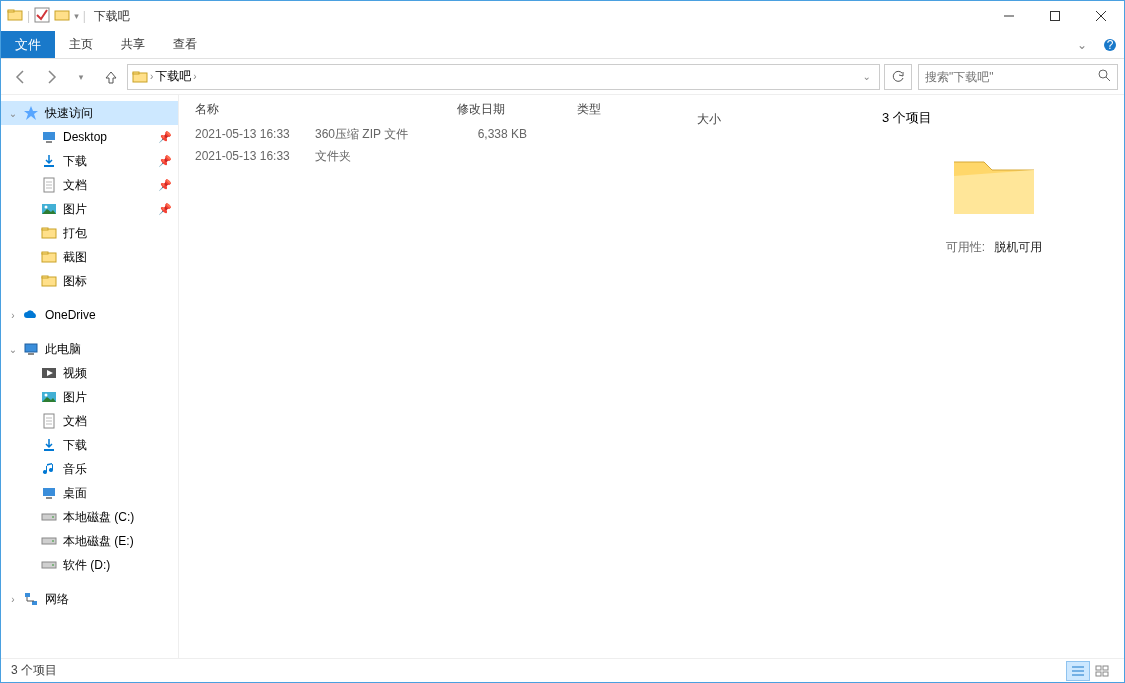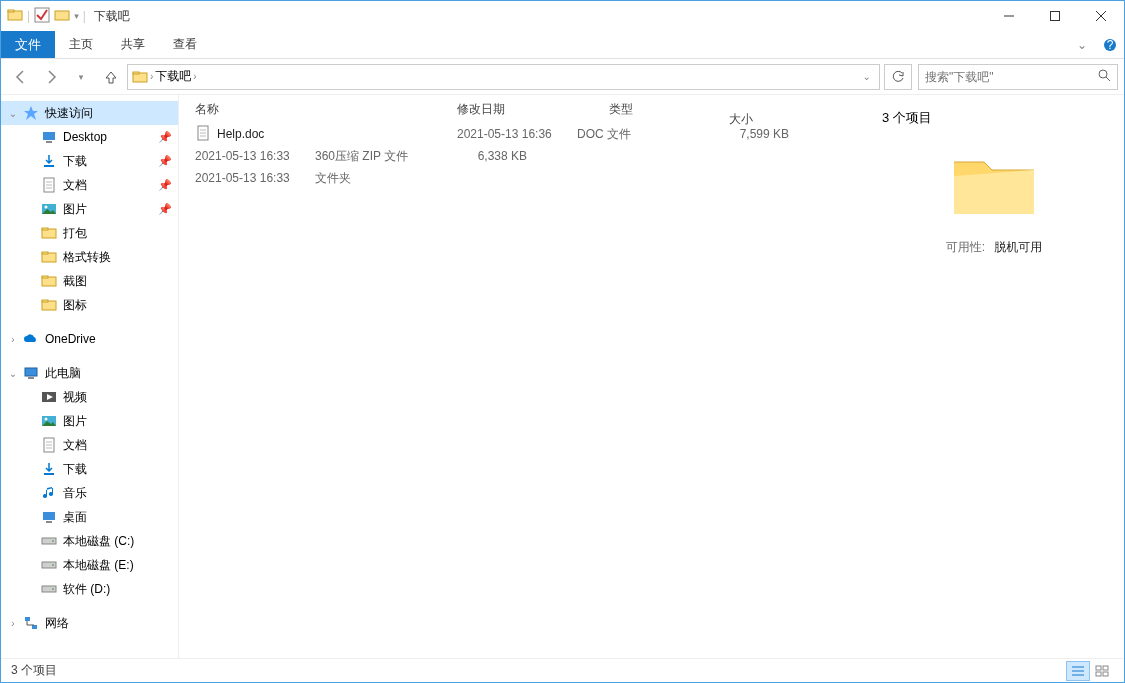--- a/index.html
+++ b/index.html
@@ -41,21 +41,21 @@
 .sidebar .item.sub { padding-left: 40px; }
 .sidebar .item .pin { margin-left: auto; color: #777; font-size: 11px; }
 .sidebar .spacer { height: 10px; }
 
 
 .filelist { flex: 1; display: flex; flex-direction: column; }
 .filelist .cols { display: flex; height: 28px; align-items: center; padding-left: 8px; }
 .filelist .col { color: #444; padding-left: 8px; }
 .filelist .col.name { width: 262px; }
 .filelist .col.date { width: 120px; }
-.filelist .col.type { width: 120px; margin-left: 32px; }
+.filelist .col.type { width: 120px; }
 .filelist .col.size { width: 100px; margin-top: 20px; }
 .filelist .rows { flex: 1; padding-left: 8px; }
 .filelist .row { display: flex; height: 22px; align-items: center; }
 .filelist .row .cname { width: 262px; display: flex; align-items: center; gap: 6px; padding-left: 8px; color: #222; }
 .filelist .row .cdate { width: 120px; color: #666; padding-left: 8px; }
 .filelist .row .ctype { width: 120px; color: #666; padding-left: 8px; }
 .filelist .row .csize { width: 100px; color: #666; padding-left: 8px; text-align: right; }
 
 
 .details { width: 260px; padding: 14px 18px; }
@@ -229,27 +229,20 @@
             <rect x="1" y="4" width="14" height="9" fill="#ffe08a" stroke="#c9a227"></rect>
             <rect x="1" y="3" width="6" height="2" fill="#ffe08a" stroke="#c9a227"></rect>
           </svg>
           <span>打包</span>
         </div>
         <div class="item sub">
           <svg class="ico" viewBox="0 0 16 16">
             <rect x="1" y="4" width="14" height="9" fill="#ffe08a" stroke="#c9a227"></rect>
             <rect x="1" y="3" width="6" height="2" fill="#ffe08a" stroke="#c9a227"></rect>
           </svg>
-          <span>格式转换</span>
-        </div>
-        <div class="item sub">
-          <svg class="ico" viewBox="0 0 16 16">
-            <rect x="1" y="4" width="14" height="9" fill="#ffe08a" stroke="#c9a227"></rect>
-            <rect x="1" y="3" width="6" height="2" fill="#ffe08a" stroke="#c9a227"></rect>
-          </svg>
           <span>截图</span>
         </div>
         <div class="item sub">
           <svg class="ico" viewBox="0 0 16 16">
             <rect x="1" y="4" width="14" height="9" fill="#ffe08a" stroke="#c9a227"></rect>
             <rect x="1" y="3" width="6" height="2" fill="#ffe08a" stroke="#c9a227"></rect>
           </svg>
           <span>图标</span>
         </div>
       </div>
@@ -353,34 +346,20 @@
   </div>
 
   <div class="filelist">
     <div class="cols">
       <div class="col name">名称</div>
       <div class="col date">修改日期</div>
       <div class="col type">类型</div>
       <div class="col size">大小</div>
     </div>
     <div class="rows" id="file-rows">
-        <div class="row">
-       <div class="cname">
-            <span><svg class="ico" viewBox="0 0 16 16">
-                <rect x="3" y="1" width="10" height="14" fill="#fff" stroke="#888"></rect>
-                <line x1="5" y1="5" x2="11" y2="5" stroke="#bbb"></line>
-                <line x1="5" y1="8" x2="11" y2="8" stroke="#bbb"></line>
-                <line x1="5" y1="11" x2="11" y2="11" stroke="#bbb"></line>
-              </svg></span>
-            <span>Help.doc</span>
-          </div>
-       <div class="cdate">2021-05-13 16:36</div>
-       <div class="ctype">DOC 文件</div>
-       <div class="csize">7,599 KB</div>
-     </div>
         <div class="row">
        <div class="cdate">2021-05-13 16:33</div>
        <div class="ctype">360压缩 ZIP 文件</div>
        <div class="csize">6,338 KB</div>
      </div>
         <div class="row">
        <div class="cdate">2021-05-13 16:33</div>
        <div class="ctype">文件夹</div>
        <div class="csize"></div>
      </div>

